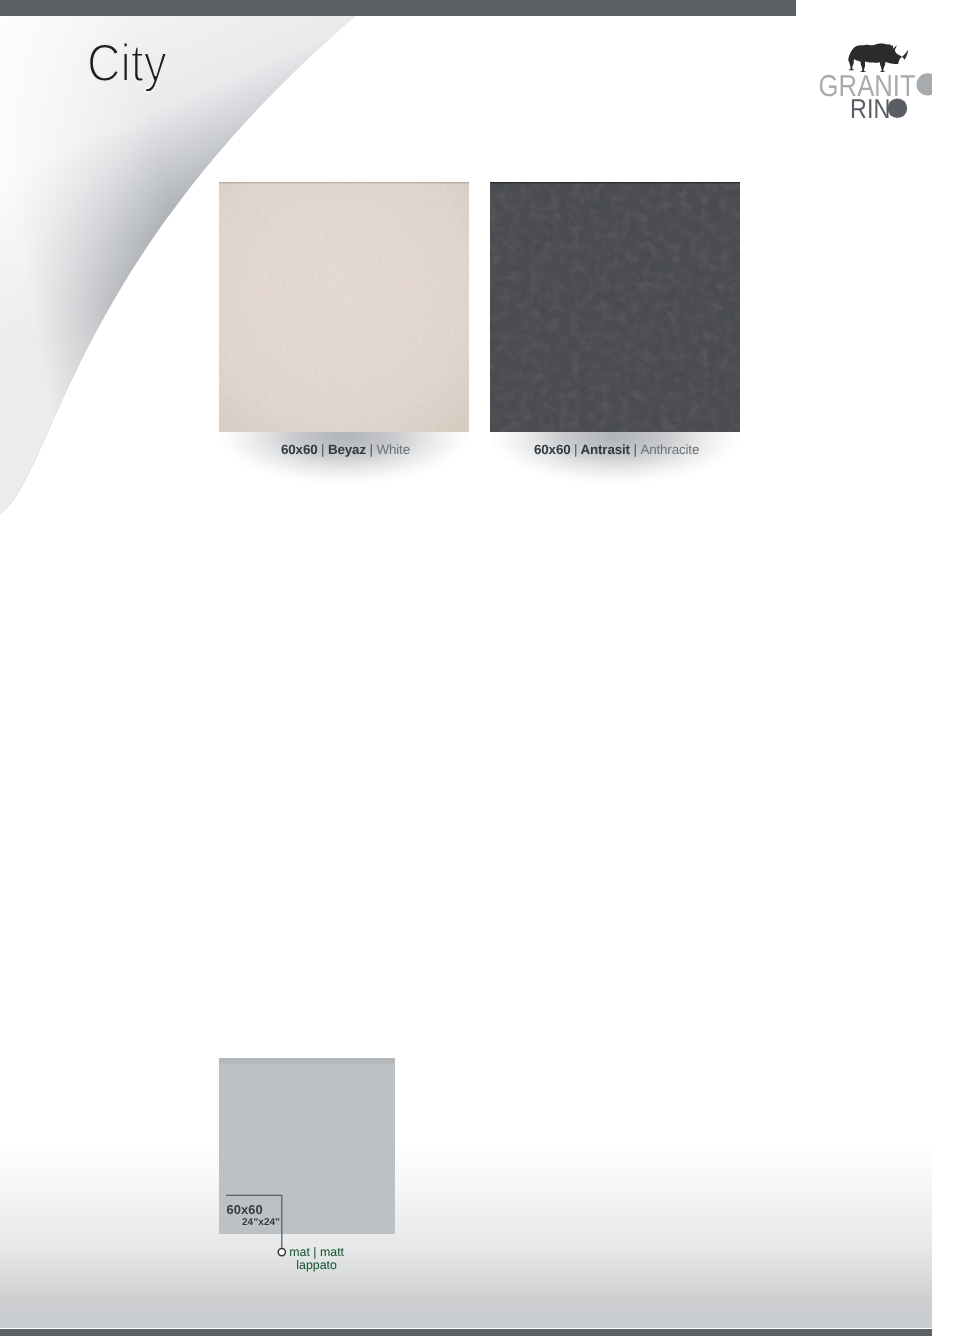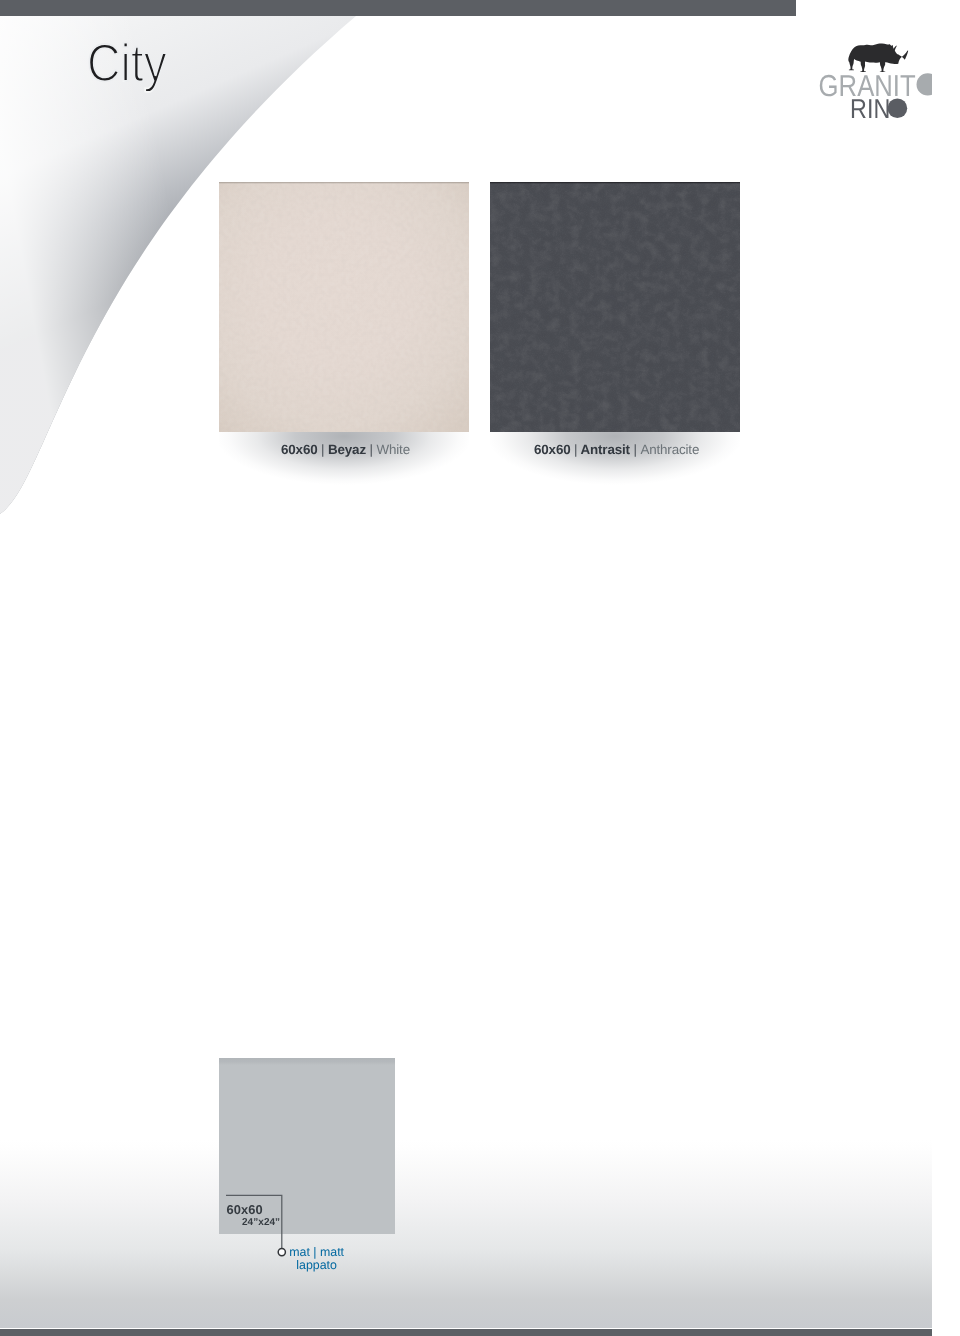--- a/index.html
+++ b/index.html
@@ -29,21 +29,21 @@
   .tile{position:absolute;}
   .tshadow{position:absolute;}
 
   .cap{position:absolute;font-size:13.4px;font-weight:700;color:#333940;white-space:nowrap;letter-spacing:-0.15px;}
   .cap .lt{font-weight:400;color:#6d7479;}
   .cap .sep{font-weight:400;color:#4d5359;}
 
   .graysq{position:absolute;left:219px;top:1058px;width:176.2px;height:176px;background:#bdc1c4;}
   .sz1{position:absolute;left:226.5px;top:1201.5px;font-size:12.9px;font-weight:600;color:#353b41;letter-spacing:0.05px;}
   .sz2{position:absolute;left:242px;top:1216.5px;font-size:10.0px;font-weight:700;color:#353b41;letter-spacing:0.05px;}
-  .finish{position:absolute;left:289.2px;top:1245.5px;font-size:12.4px;font-weight:400;color:#0369a1;line-height:13.3px;}
+  .finish{position:absolute;left:289.2px;top:1245.5px;font-size:12.4px;font-weight:400;color:#14532d;line-height:13.3px;}
 </style>
 </head>
 <body>
 
 <div class="page">
 
   <div class="bgbottom"></div>
 
   <svg class="swoosh" width="380" height="545" viewBox="0 0 380 545">
     <defs>

